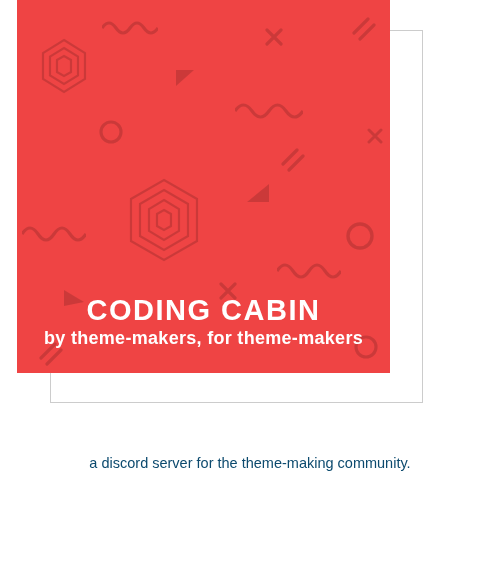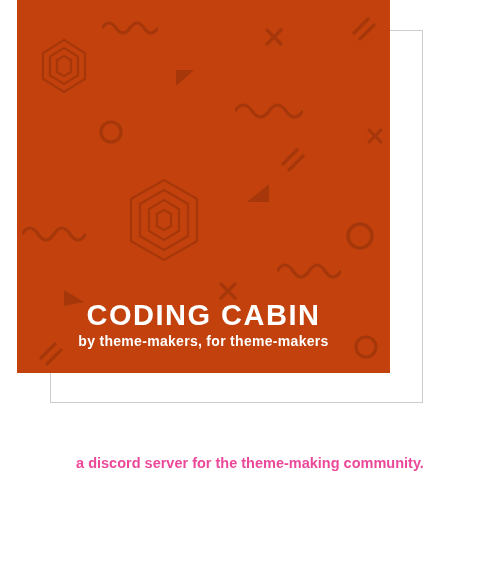--- a/index.html
+++ b/index.html
@@ -19,21 +19,21 @@
   height: 373px;
   border: 1px solid #cccccc;
   background: transparent;
 }
 .main-box {
   position: absolute;
   left: 17px;
   top: 0;
   width: 373px;
   height: 373px;
-  background: #c2410c;
+  background: #ef4444;
   overflow: hidden;
 }
 .pattern {
   position: absolute;
   color: rgba(0,0,0,0.15);
   pointer-events: none;
 }
 .pattern svg { display: block; }
 .title-block {
   position: absolute;
@@ -43,35 +43,35 @@
   text-align: center;
   color: #ffffff;
 }
 .title {
   font-size: 29px;
   font-weight: 800;
   letter-spacing: 1.5px;
   line-height: 1;
 }
 .subtitle {
-  font-size: 14px;
+  font-size: 18px;
   font-weight: 600;
   margin-top: 3px;
   letter-spacing: 0.3px;
 }
 .description {
   position: absolute;
   top: 452px;
   left: 0;
   right: 0;
   text-align: center;
-  color: #ec4899;
+  color: #0c4a6e;
   font-size: 14.5px;
   line-height: 1.55;
-  font-weight: 700;
+  font-weight: 400;
   padding: 0 28px;
 }
 </style>
 </head>
 <body>
 
 <div class="outline-box"></div>
 
 <div class="main-box">
 

